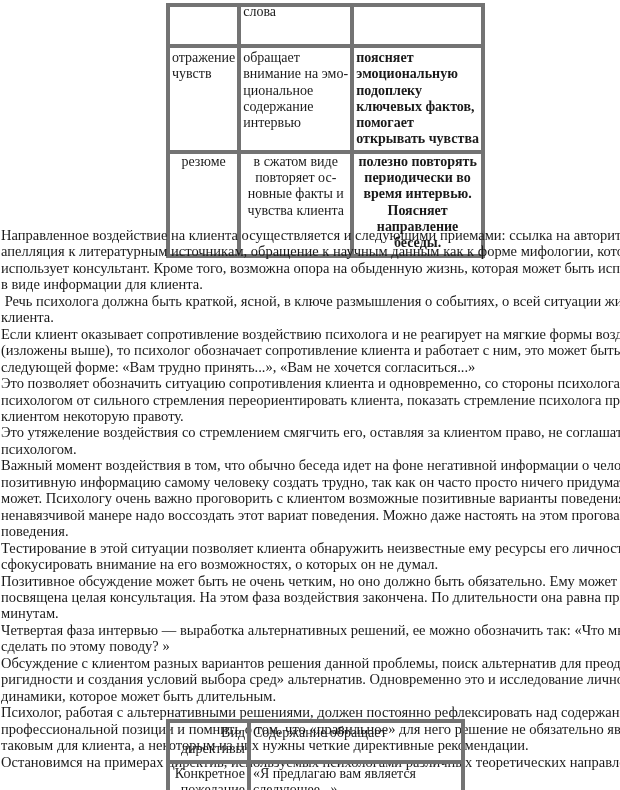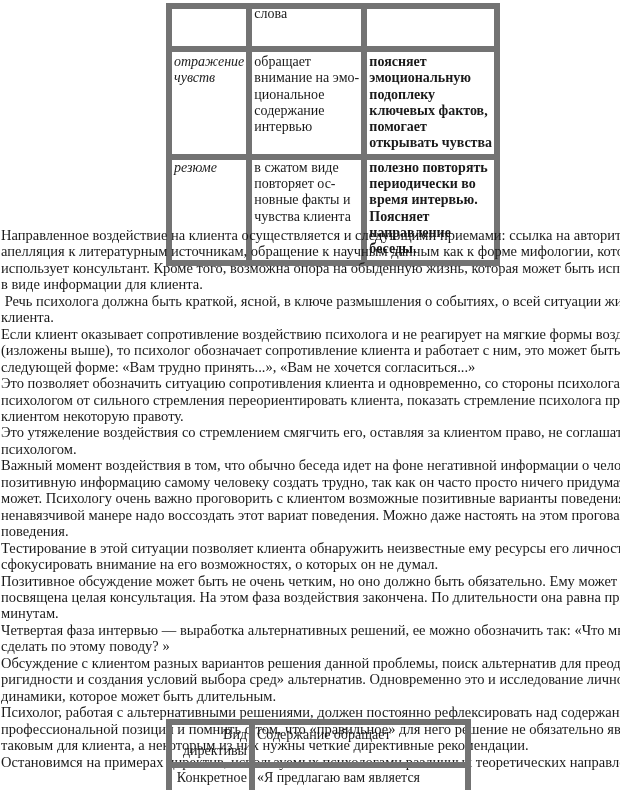--- a/index.html
+++ b/index.html
@@ -6,30 +6,30 @@
   body {
     width: 620px; height: 790px; overflow: hidden; position: relative;
     font-family: "Liberation Serif", "DejaVu Serif", serif;
     color: #1a1a1a;
   }
   table.doc-table {
     position: absolute; border-collapse: collapse;
     font-size: 14px; line-height: 16.3px;
   }
   table.doc-table td {
-    border: 6px solid #737373; vertical-align: top; padding: 1px 2px 2px 2px;
+    border: 4px solid #737373; vertical-align: top; padding: 1px 2px 2px 2px;
   }
   #table1 { left: 166px; top: 3px; }
-  #table1 td.c0 { width: 63px; font-style: italic; }
+  #table1 td.c0 { width: 63px; }
   #table1 td.c1 { width: 105px; }
   #table1 td.c2 { width: 106px; font-weight: bold; }
   #table1 tr.r0 td { height: 35px; padding-top: 0; }
   #table1 tr.r0 td span { position: relative; top: -3px; }
   #table1 tr.r1 td { height: 90px; padding-top: 2px; }
-  #table1 tr.r2 td { height: 88px; padding-top: 0; }
+  #table1 tr.r2 td { height: 88px; padding-top: 0; text-align: center; }
   #table2 { left: 166px; top: 719px; }
   #table2 td.c0 { width: 73px; text-align: right; }
   #table2 td.c1 { width: 206px; }
   #table2 tr td { height: 30px; padding-top: 2px; }
   .body-text {
     position: absolute; left: 1px; top: 227px; width: 619px;
     font-size: 14.5px; line-height: 16.45px;
   }
   .para { margin: 0; white-space: pre; }
   .cell-text { white-space: pre; }

